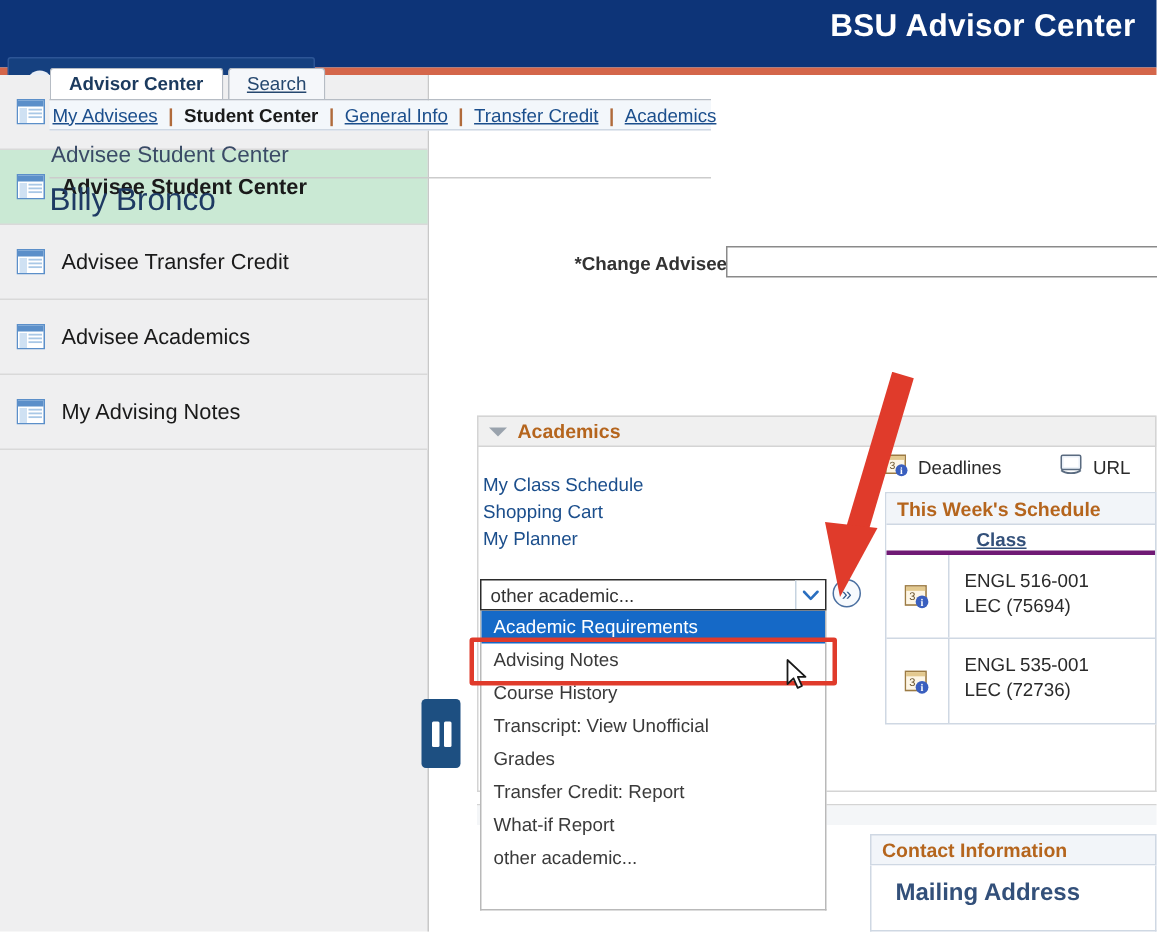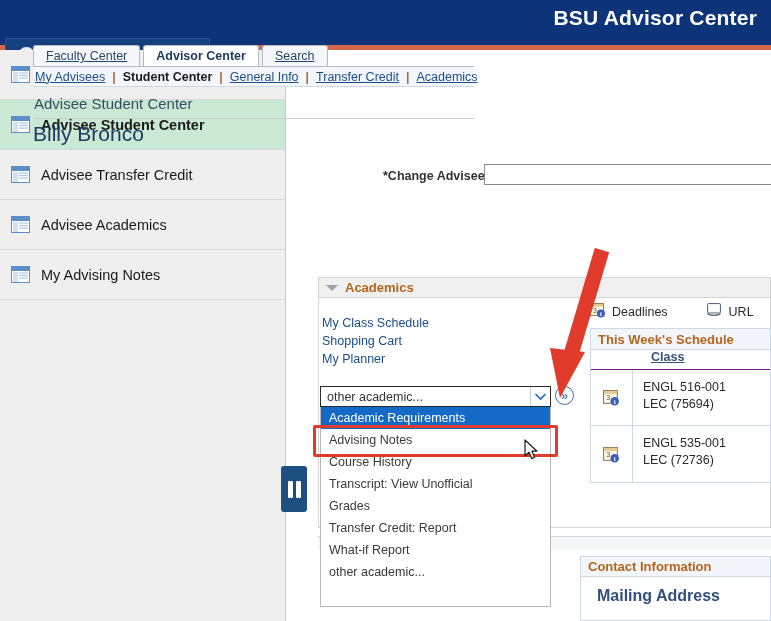--- a/index.html
+++ b/index.html
@@ -264,22 +264,22 @@
     z-index: 5;
   }
   #sched-title {
     height: 21px; background: #f2f5f9;
     display: flex; align-items: center; padding-left: 7px;
     font-size: 13px; font-weight: bold; color: #b5651d;
     border-bottom: 1px solid #cfd8e3;
   }
   #sched-colhdr {
     height: 20px; background: #ffffff;
-    display: flex; align-items: flex-start;
-    border-bottom: 1px solid #701a75;
+    display: flex; align-items: flex-end;
+    border-bottom: 3px solid #701a75;
     font-size: 12.5px; font-weight: bold; color: #33507a; text-decoration: underline;
   }
   #sched-colhdr .c1 { width: 42px; }
   #sched-colhdr .c2 { padding-left: 18px; }
   .sched-row {
     display: flex; align-items: stretch;
     border-bottom: 1px solid #cfd8e3;
     min-height: 56px;
   }
   .sched-row:last-child { border-bottom: none; }
@@ -414,23 +414,20 @@
   </div>
 
 </div>
 
 <div id="collapse-handle">
   <i></i>
   <i></i>
 </div>
 
 <div id="tabrow">
-  <div class="tab">
-      <span class="u">Faculty Center</span>
-    </div>
   <div class="tab active">
       <span>Advisor Center</span>
     </div>
   <div class="tab">
       <span class="u">Search</span>
     </div>
 </div>
 <div id="tab-underline"></div>
 
 <div id="subnav">

